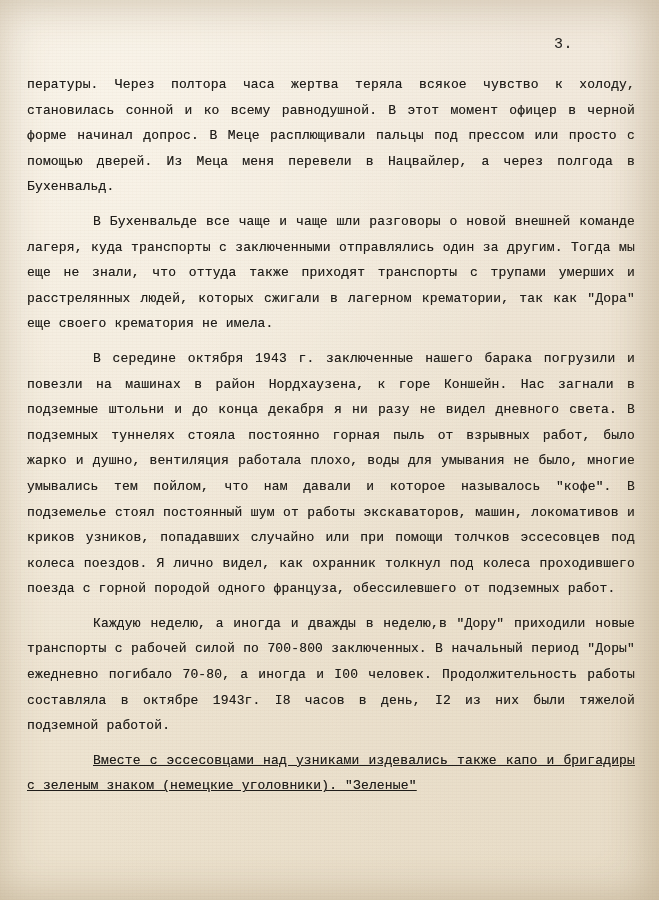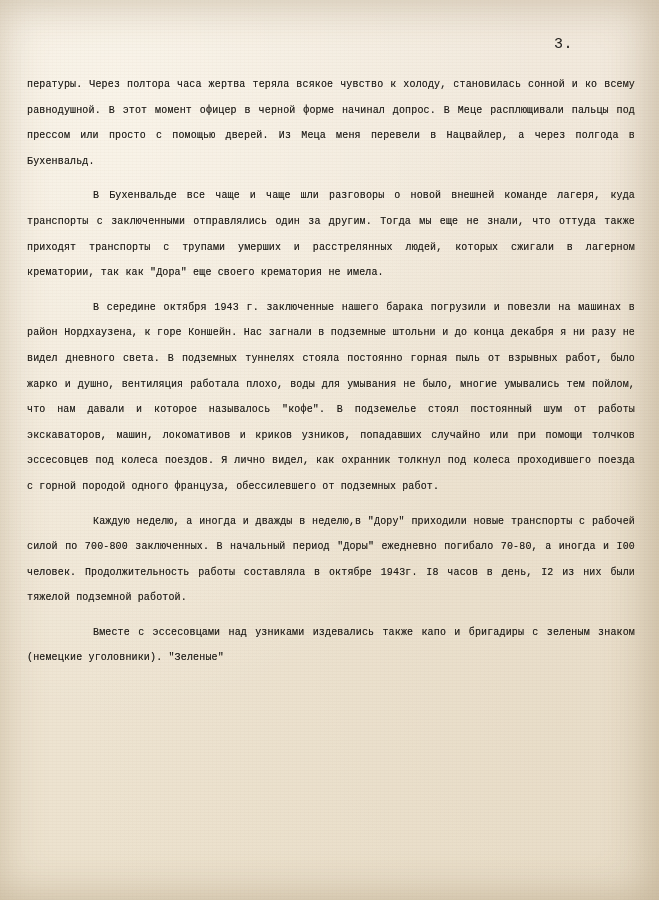--- a/index.html
+++ b/index.html
@@ -46,35 +46,36 @@
     font-size: 15px;
     color: #23211e;
     letter-spacing: 0.5px;
   }
   .body-text {
     position: absolute;
     top: 72px;
     left: 27px;
     width: 608px;
     color: #1f1d1a;
-    font-size: 10px;
+    font-size: 13px;
     line-height: 25.6px;
     letter-spacing: 0.15px;
   }
   .para {
     margin: 0 0 9px 0;
     text-align: justify;
     text-justify: inter-word;
     text-shadow: 0 0 0.6px rgba(40,35,28,0.55);
   }
   .para.indent {
     text-indent: 66px;
   }
   .para:last-child {
     margin-bottom: 0;
+    text-decoration: underline;
   }
 </style>
 </head>
 <body>
 
 <div class="page">
 
   <div class="page-number">3.</div>
 
   <div class="body-text">

